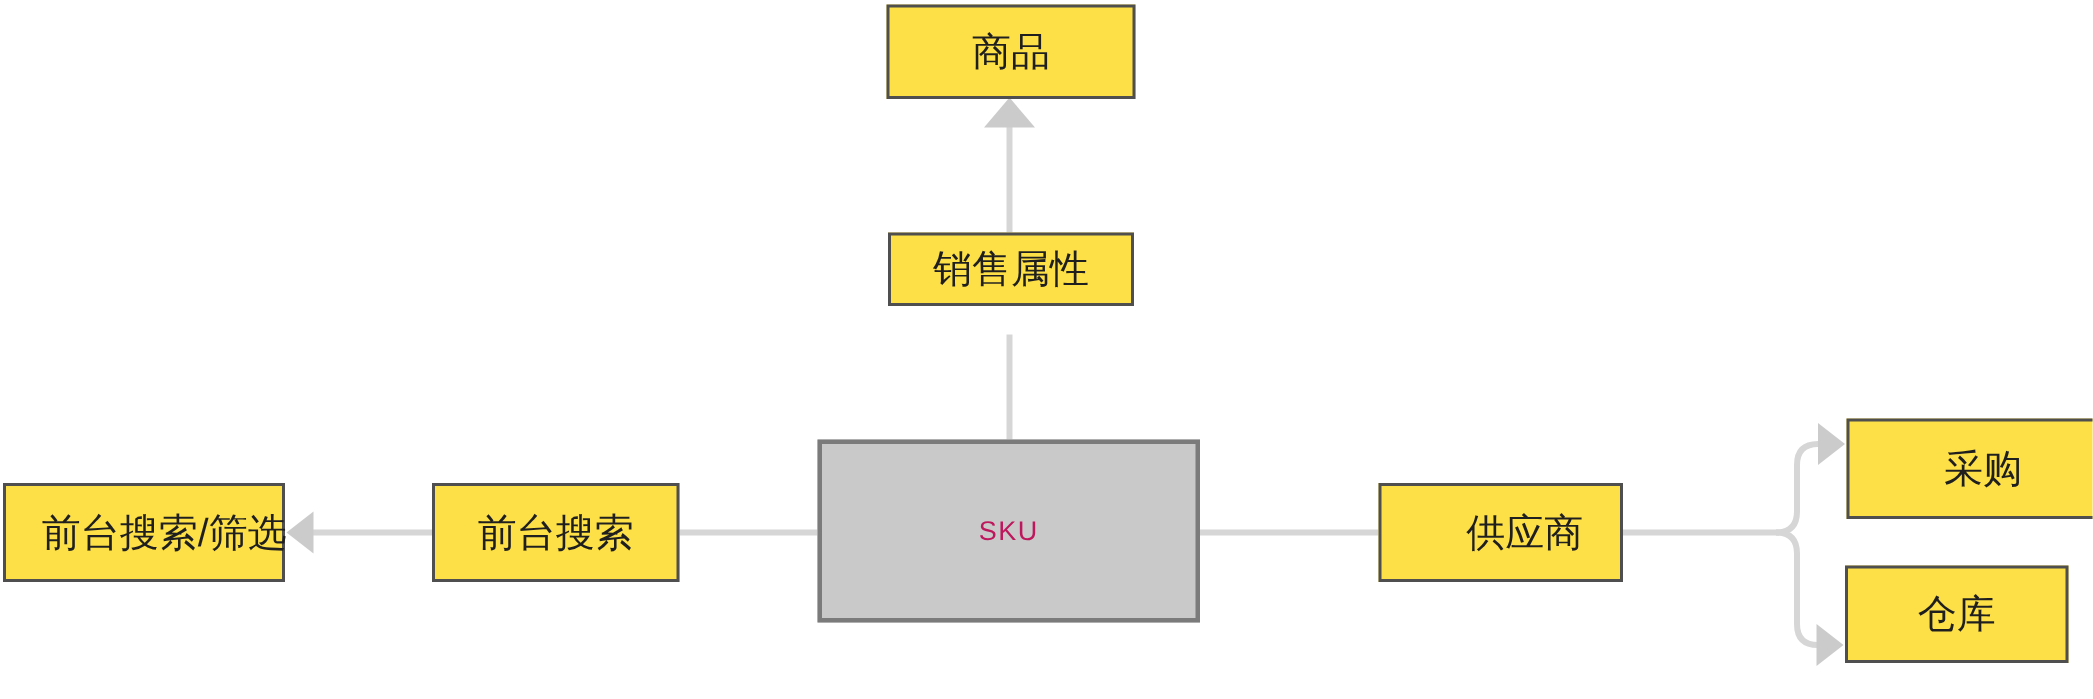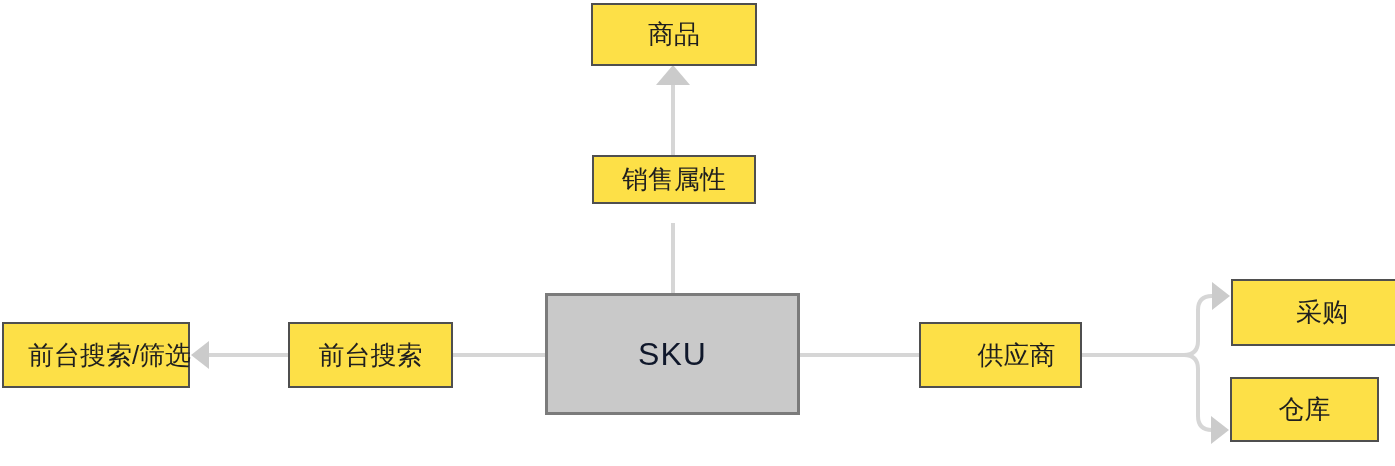--- a/index.html
+++ b/index.html
@@ -46,23 +46,23 @@
     background:#fde047;
     border:2px solid var(--box-border-color);
     font-size:26px;
     color:var(--text-color);
     white-space:nowrap;
     text-align:center;
   }
   .box-sku{
     background:var(--sku-fill);
     border:3px solid var(--sku-border-color);
-    font-size:32px;
+    font-size:18px;
     letter-spacing:1px;
-    color:#0f172a;
+    color:#be185d;
   }
   #n-product{left:591px;top:3px;width:166px;height:63px;}
   #n-sales{left:592px;top:155px;width:164px;height:49px;}
   #n-sku{left:545px;top:293px;width:255px;height:122px;}
   #n-key{left:288px;top:322px;width:165px;height:66px;}
   #n-frontend{left:2px;top:322px;width:188px;height:66px;padding-left:27px;}
   #n-supplier{left:919px;top:322px;width:163px;height:66px;padding-left:32px;}
   #n-procurement{left:1231px;top:279px;width:182px;height:67px;}
   #n-warehouse{left:1230px;top:377px;width:149px;height:65px;}
 </style>

